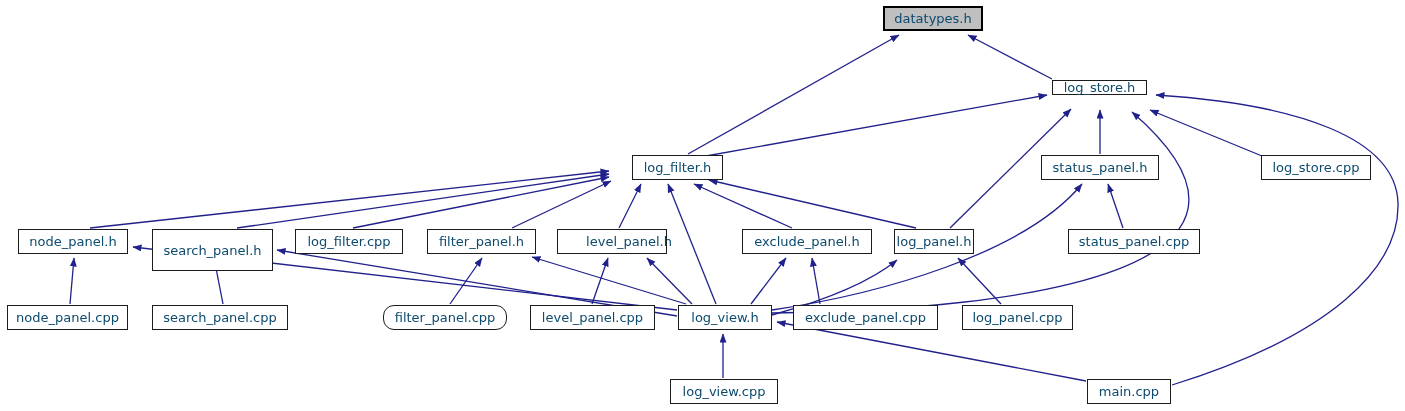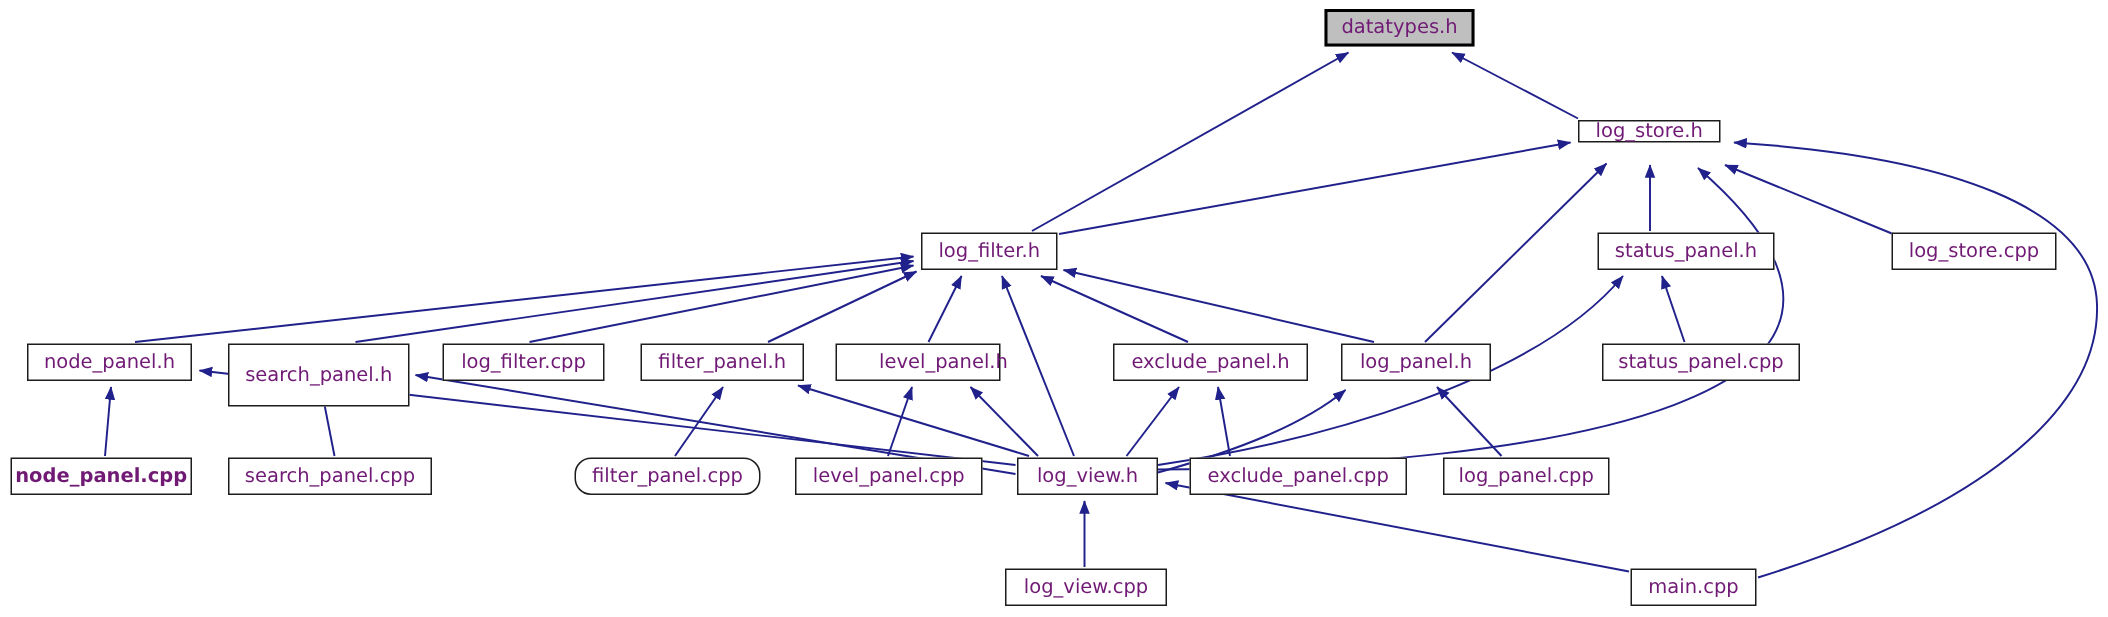--- a/index.html
+++ b/index.html
@@ -8,21 +8,21 @@
     width:1405px;height:411px;
     background:#ffffff;
     font-family:"DejaVu Sans", "Liberation Sans", sans-serif;
     overflow:hidden;
   }
   .canvas svg{position:absolute;left:0;top:0;width:1405px;height:411px;}
   .edge{fill:none;stroke:#21218c;stroke-width:1.3;}
   .node{
     position:absolute;box-sizing:border-box;
     background:#ffffff;border:1px solid #1c1c1c;
-    color:#701a75;font-size:13px;line-height:1;
+    color:#0c4a6e;font-size:13px;line-height:1;
     display:flex;align-items:center;justify-content:center;
     white-space:nowrap;cursor:pointer;
   }
   .node.root{background:#bfbfbf;border:2px solid #000000;cursor:default;}
 </style>
 </head>
 <body>
 
 <div class="canvas">
   <svg xmlns="http://www.w3.org/2000/svg">
@@ -62,32 +62,32 @@
         <path d="M751,304 L786,258" class="edge" stroke="#21218c" marker-end="url(#arrow)"></path>
         <path d="M1001,304 L958,258" class="edge" stroke="#21218c" marker-end="url(#arrow)"></path>
         <path d="M772,315 C826,300 869,283 897,260" class="edge" stroke="#21218c" marker-end="url(#arrow)"></path>
         <path d="M723,378 L723,334" class="edge" stroke="#21218c" marker-end="url(#arrow)"></path>
         <path d="M1086,381 L777,322" class="edge" stroke="#21218c" marker-end="url(#arrow)"></path>
       </g>
   </svg>
   <div id="node-layer">
       <div class="node root" style="left: 883px; top: 6px; width: 100px; height: 25px;">datatypes.h</div>
       <div class="node" style="left: 1052px; top: 80px; width: 95px; height: 15px;">log_store.h</div>
-      <div class="node" style="left: 614px; top: 155px; width: 91px; height: 25px;">log_filter.h</div>
-      <div class="node" style="left: 1041px; top: 155px; width: 118px; height: 25px; margin-left: 24px;">status_panel.h</div>
+      <div class="node" style="left: 632px; top: 155px; width: 91px; height: 25px;">log_filter.h</div>
+      <div class="node" style="left: 1041px; top: 155px; width: 118px; height: 25px;">status_panel.h</div>
       <div class="node" style="left: 1261px; top: 155px; width: 110px; height: 25px;">log_store.cpp</div>
       <div class="node" style="left: 18px; top: 229px; width: 110px; height: 25px;">node_panel.h</div>
       <div class="node" style="left: 152px; top: 229px; width: 121px; height: 42px;">search_panel.h</div>
       <div class="node" style="left: 295px; top: 229px; width: 108px; height: 25px;">log_filter.cpp</div>
       <div class="node" style="left: 427px; top: 229px; width: 109px; height: 25px;">filter_panel.h</div>
       <div class="node" style="left: 557px; top: 229px; width: 110px; height: 25px; padding-left: 34px;">level_panel.h</div>
       <div class="node" style="left: 742px; top: 229px; width: 130px; height: 25px;">exclude_panel.h</div>
-      <div class="node" style="left: 894px; top: 229px; width: 100px; height: 25px;">log_panel.h</div>
+      <div class="node" style="left: 894px; top: 229px; width: 80px; height: 25px;">log_panel.h</div>
       <div class="node" style="left: 1068px; top: 229px; width: 132px; height: 25px;">status_panel.cpp</div>
-      <div class="node" style="left: 7px; top: 305px; width: 121px; height: 25px; font-weight: bold;">node_panel.cpp</div>
+      <div class="node" style="left: 7px; top: 305px; width: 121px; height: 25px;">node_panel.cpp</div>
       <div class="node" style="left: 152px; top: 305px; width: 136px; height: 25px;">search_panel.cpp</div>
       <div class="node" style="left: 383px; top: 305px; width: 124px; height: 25px; border-radius: 11px;">filter_panel.cpp</div>
       <div class="node" style="left: 530px; top: 305px; width: 125px; height: 25px;">level_panel.cpp</div>
       <div class="node" style="left: 678px; top: 305px; width: 94px; height: 25px;">log_view.h</div>
       <div class="node" style="left: 793px; top: 305px; width: 145px; height: 25px;">exclude_panel.cpp</div>
       <div class="node" style="left: 962px; top: 305px; width: 111px; height: 25px;">log_panel.cpp</div>
       <div class="node" style="left: 670px; top: 379px; width: 108px; height: 25px;">log_view.cpp</div>
       <div class="node" style="left: 1087px; top: 379px; width: 84px; height: 25px;">main.cpp</div>
     </div>
 </div>

